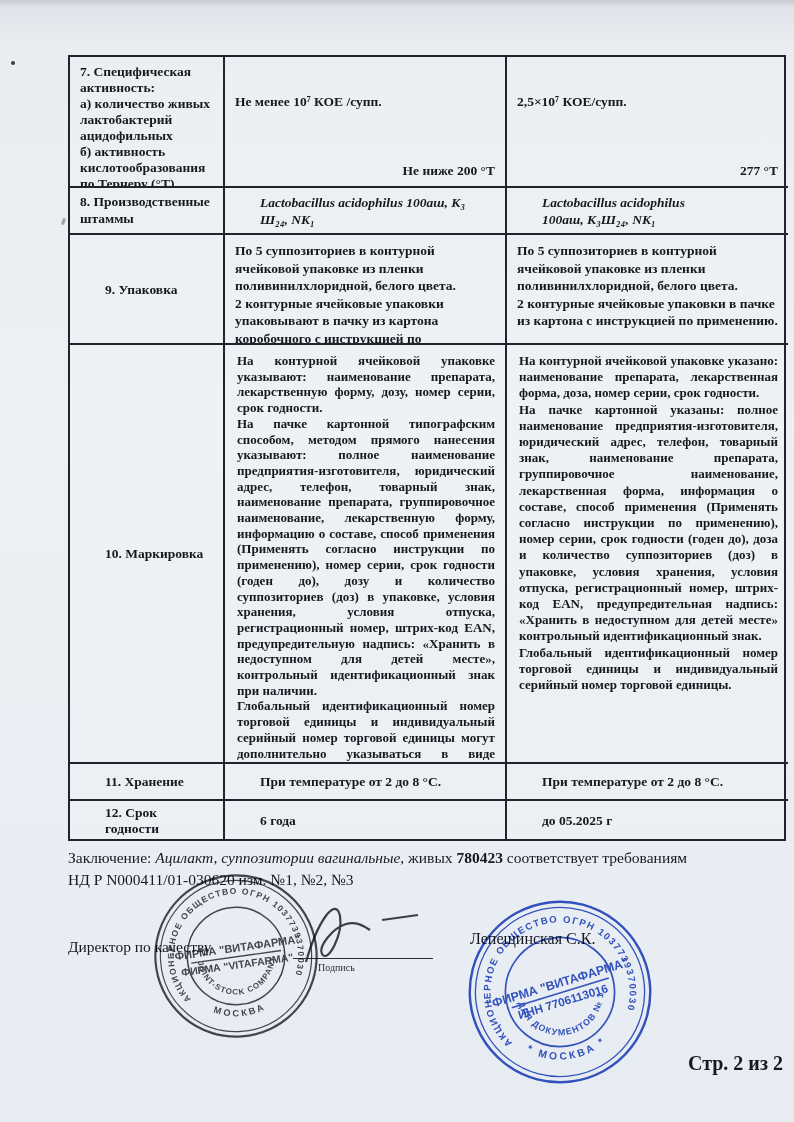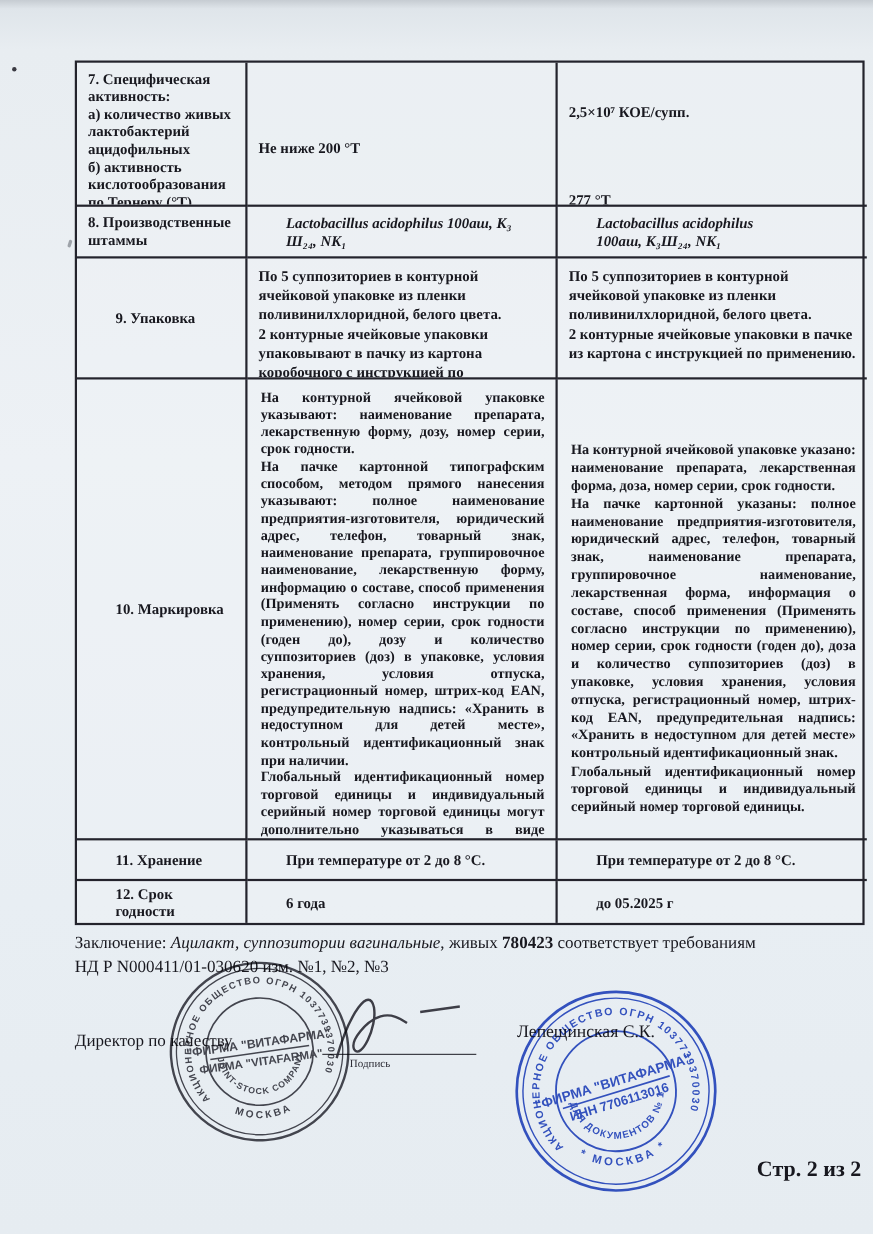--- a/index.html
+++ b/index.html
@@ -28,27 +28,27 @@
     font-weight:bold;font-size:13.5px;line-height:16.5px;
     padding:6px 10px 4px 10px;
     white-space:pre-line;
     overflow:hidden;
   }
   .cell.last-col{border-right:none;}
   .cell.last-row{border-bottom:none;}
   .v-center{display:flex;flex-direction:column;justify-content:center;padding-left:35px;}
   .r7-label{line-height:16px;padding-top:7px;}
   .r7-val .a{margin-top:14px;}
-  .r7-val .b{margin-top:47px;}
+  .r7-val .b{margin-top:36px;text-align:right;}
   .italic{font-style:italic;}
   .r9-content{padding-top:7px;line-height:17.6px;}
   .r10-content{
     font-size:13px;line-height:15.7px;text-align:justify;padding-top:8px;padding-left:12px;padding-right:10px;
   }
-  .r10-result{line-height:16.2px;margin-top:48px;}
+  .r10-result{line-height:16.2px;}
 
   
   .conclusion{
     position:absolute;left:68px;top:847px;width:672px;
     font-size:15.5px;line-height:22px;font-weight:normal;
   }
   .conclusion .drug{font-style:italic;}
   .conclusion .series{font-weight:bold;}
 
   
@@ -93,20 +93,21 @@
 
     <div class="cell r7-label">7. Специфическая
 активность:
 а) количество живых
 лактобактерий
 ацидофильных
 б) активность
 кислотообразования
 по Тернеру (°Т)</div>
     <div class="cell r7-val">
+      <div class="a">Не менее 10⁷ КОЕ /супп.</div>
       <div class="b">Не ниже 200 °Т</div>
     </div>
     <div class="cell r7-val last-col">
       <div class="a">2,5×10⁷ КОЕ/супп.</div>
       <div class="b">277 °Т</div>
     </div>
 
     <div class="cell">8. Производственные
 штаммы</div>
     <div class="cell italic v-center">Lactobacillus acidophilus 100аш, К₃ Ш₂₄, NK₁</div>

